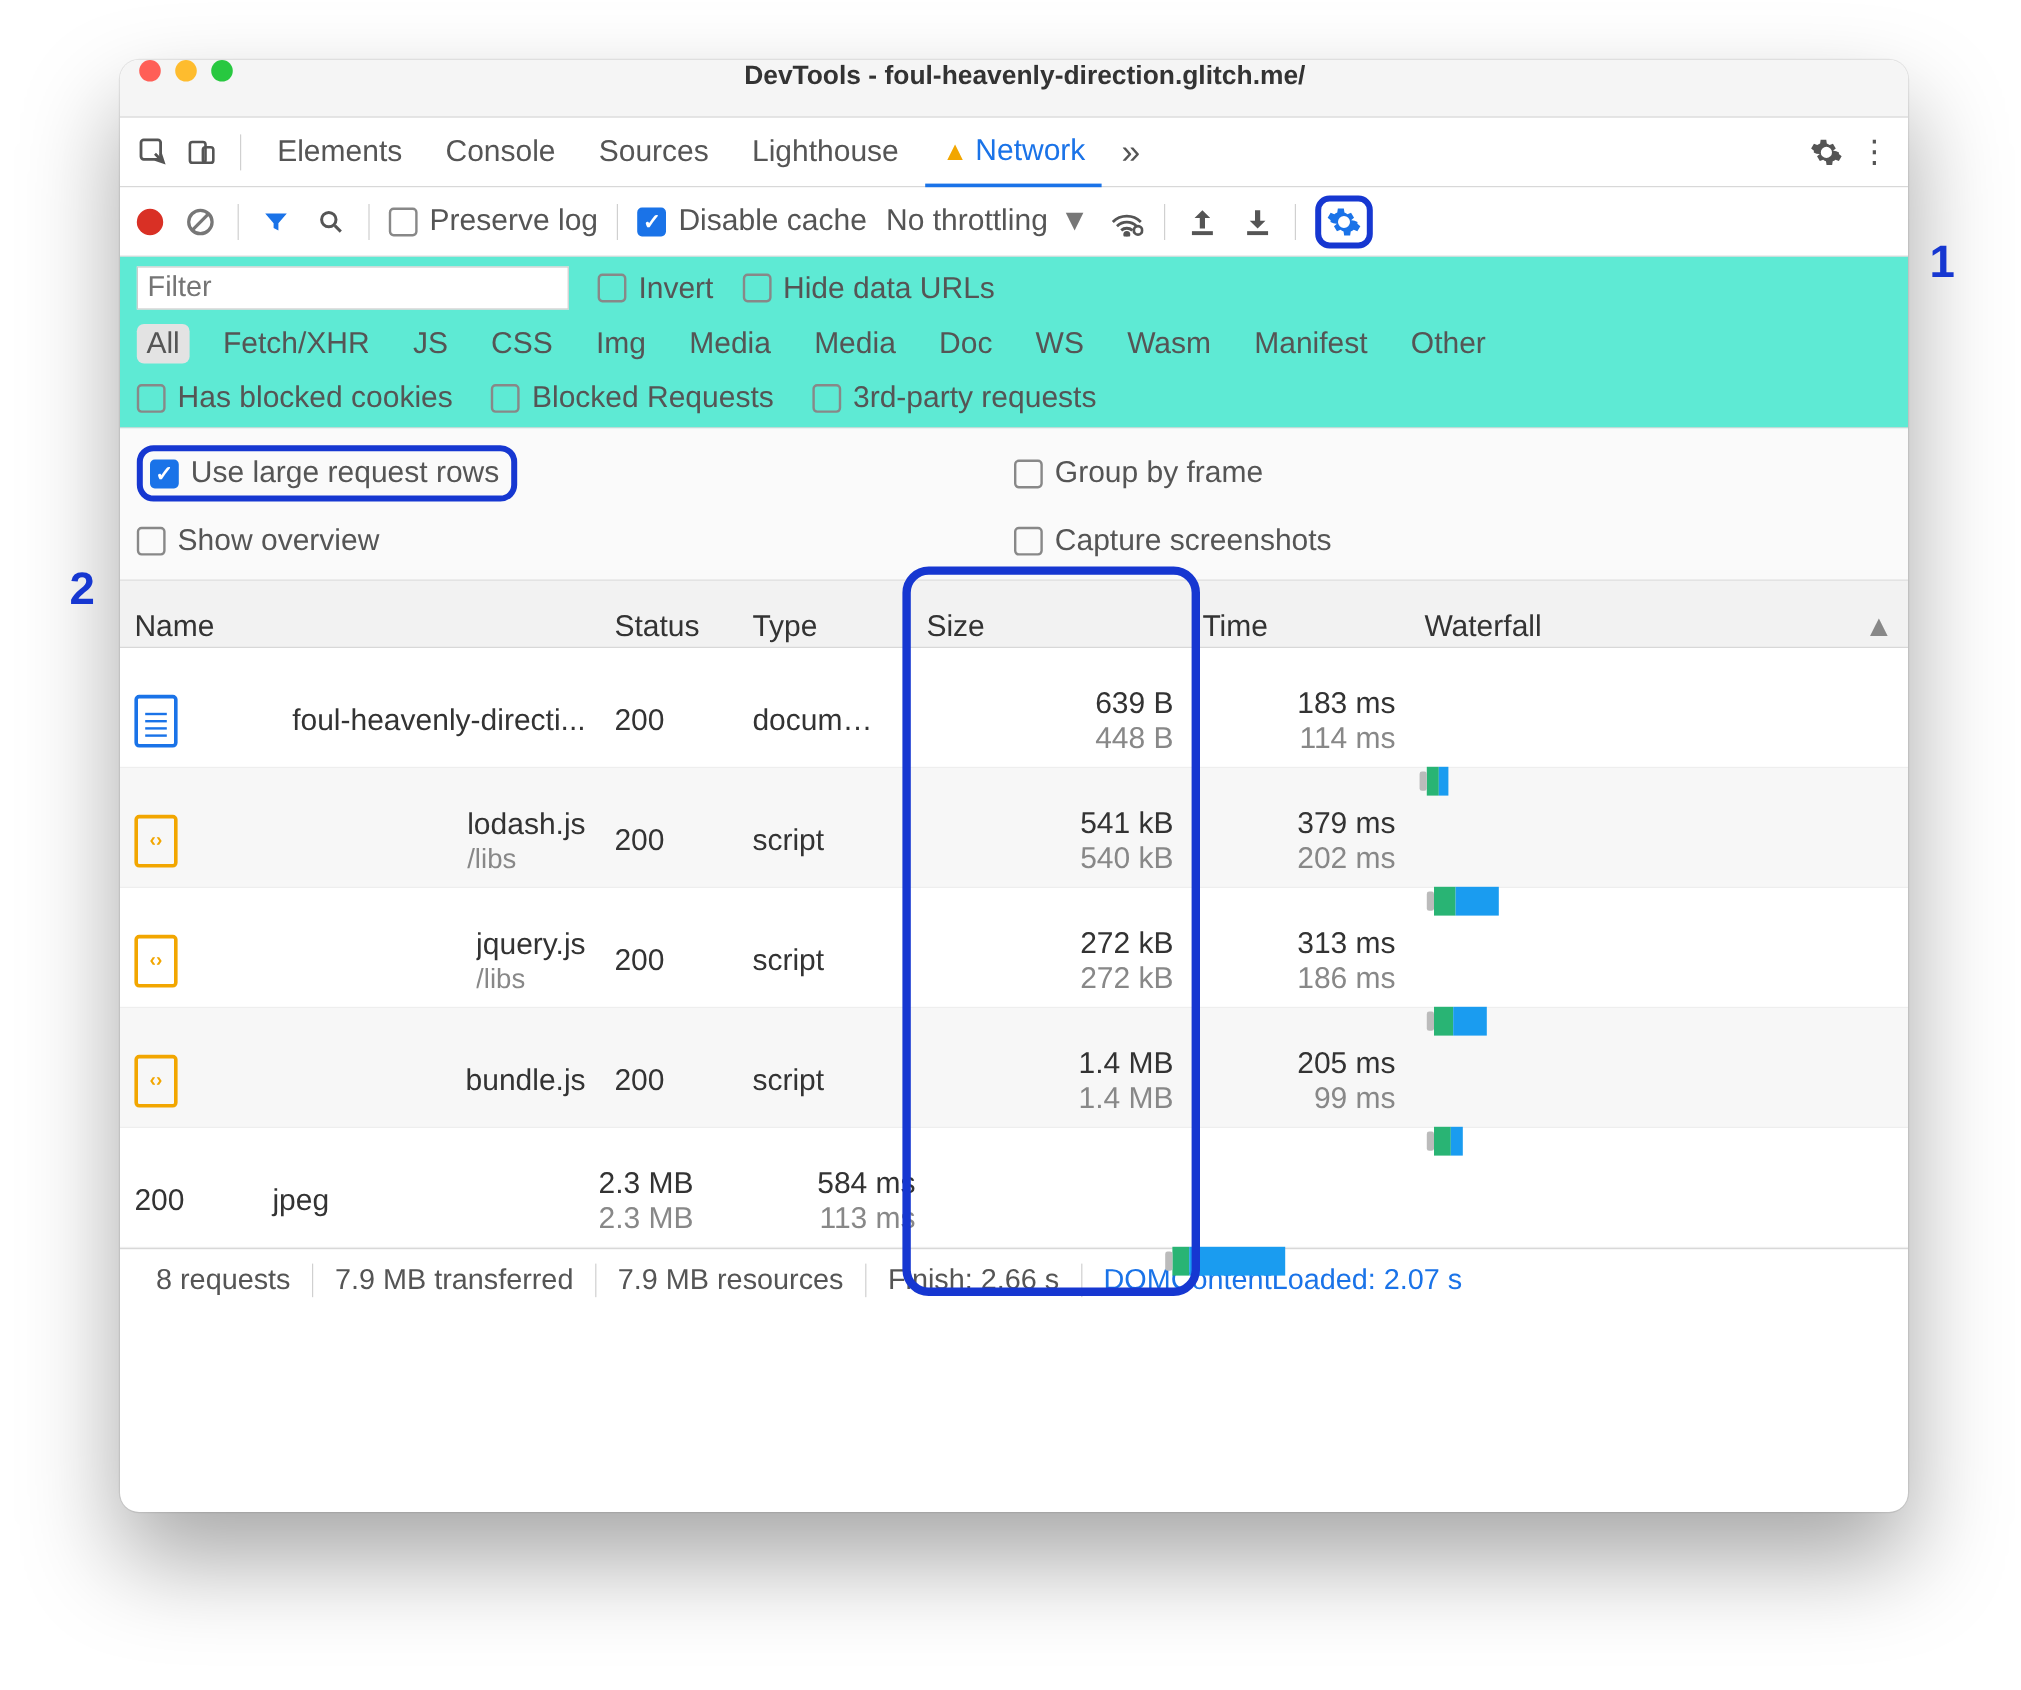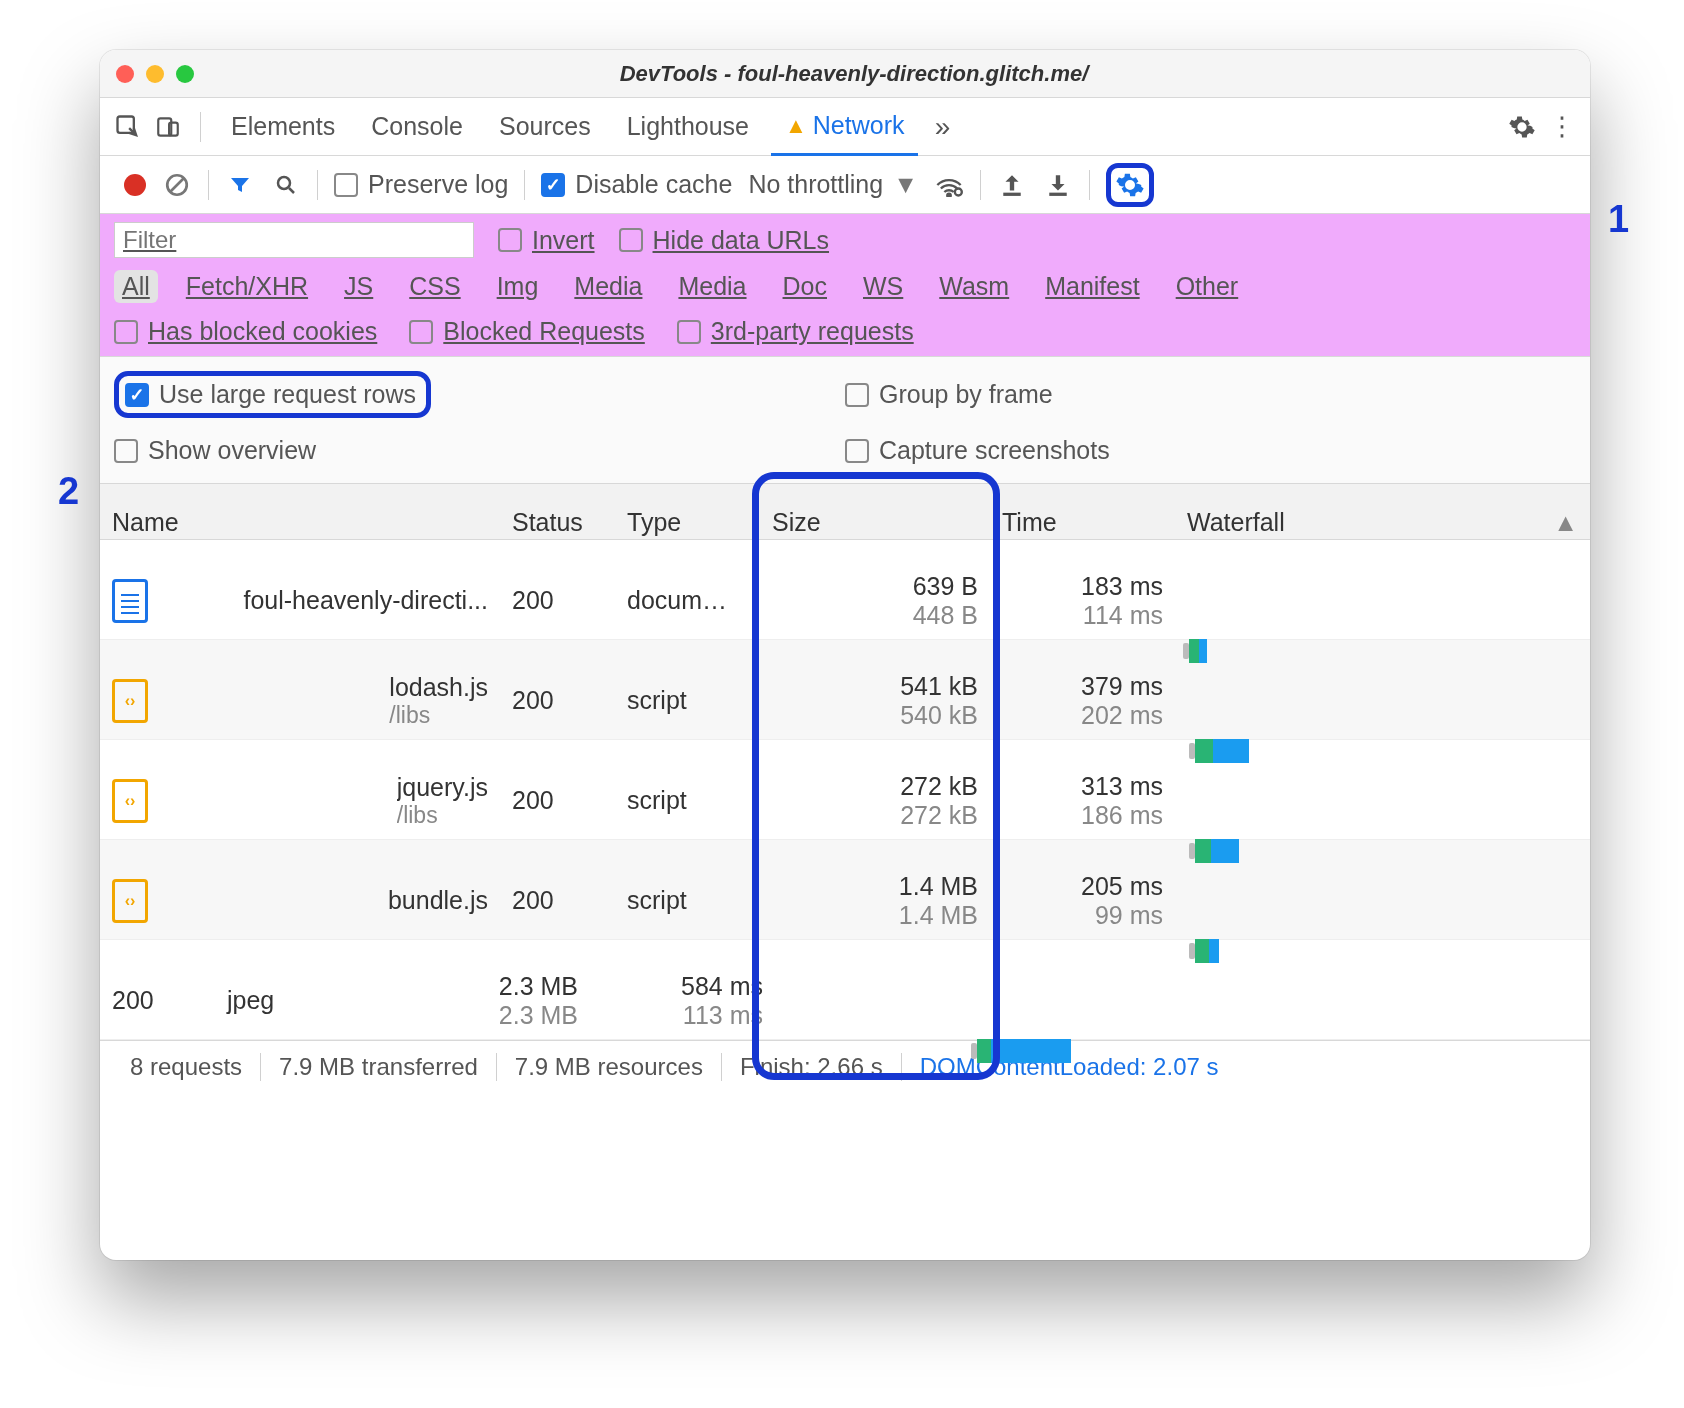--- a/index.html
+++ b/index.html
@@ -18,25 +18,23 @@
     height: 1210px;
     border-radius: 16px;
     background: #fff;
     box-shadow: 0 40px 80px rgba(0,0,0,0.35), 0 0 0 1px rgba(0,0,0,0.08);
     overflow: hidden;
   }
   
   .titlebar {
     height: 48px;
     display: flex;
-    align-items: center;
     padding: 0 16px;
     border-bottom: 1px solid #d8d8d8;
     background: #f5f5f5;
-    font-style: italic;
   }
   .traffic { display: flex; gap: 12px; }
   .traffic .dot { width: 18px; height: 18px; border-radius: 50%; }
   .dot.red { background: #ff5f57; }
   .dot.yellow { background: #febc2e; }
   .dot.green { background: #28c840; }
   .titlebar .title {
     flex: 1;
     text-align: center;
     font-size: 22px;
@@ -59,21 +57,21 @@
   .tabs .divider { width: 1px; height: 30px; background: #d0d0d0; margin: 0 8px; }
   .tabs .tab { padding: 0 14px; height: 58px; display: flex; align-items: center; cursor: pointer; gap: 6px; }
   .tabs .tab.active { color: #1a73e8; border-bottom: 3px solid #1a73e8; margin-bottom: -1px; }
   .tabs .spacer { flex: 1; }
   .warn-tri { color: #f2a600; font-size: 22px; }
   
   .toolbar {
     height: 58px;
     display: flex;
     align-items: center;
-    padding: 0 24px;
+    padding: 0 14px;
     border-bottom: 1px solid #d8d8d8;
     gap: 16px;
     font-size: 25px;
     color: #555;
   }
   .toolbar .rec { width: 22px; height: 22px; border-radius: 50%; background: #d93025; }
   .toolbar .ico { width: 30px; height: 30px; display:flex; align-items:center; justify-content:center; }
   .toolbar .vdiv { width: 1px; height: 30px; background: #d0d0d0; }
   .chk { width: 24px; height: 24px; border: 2px solid #888; border-radius: 4px; display: inline-flex; align-items:center; justify-content:center; flex-shrink:0;}
   .chk.checked { background: #1a73e8; border-color: #1a73e8; color: #fff; }
@@ -84,22 +82,21 @@
     border: 5px solid #1637d1;
     border-radius: 12px;
     padding: 2px 4px;
   }
   
   .filter-area {
     padding: 8px 14px 10px 14px;
     border-bottom: 1px solid #d8d8d8;
     font-size: 25px;
     color: #555;
-    background: #f0abfc;
-    text-decoration: underline;
+    background: #5eead4;
   }
   .filter-row1 { display: flex; align-items: center; gap: 24px; }
   .filter-input {
     width: 360px;
     height: 36px;
     border: 1px solid #ccc;
     font-size: 24px;
     color: #888;
     padding: 0 8px;
     background: #fff;

